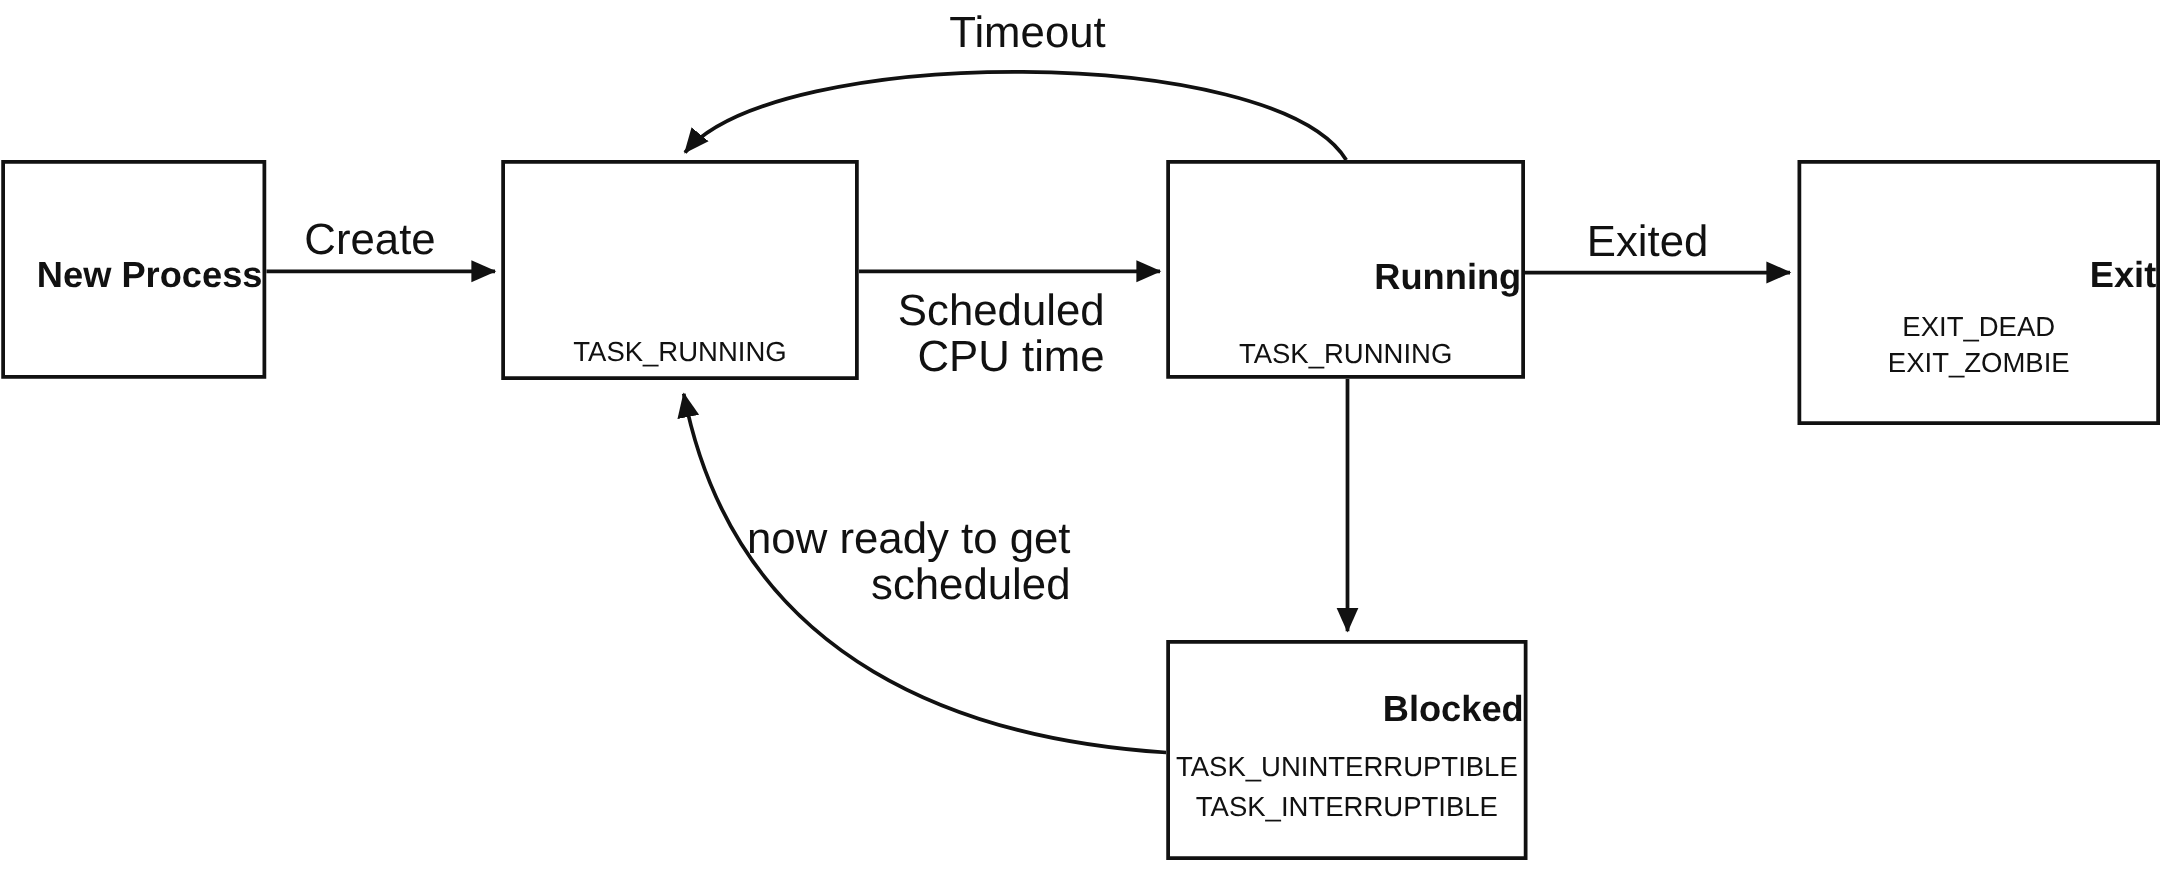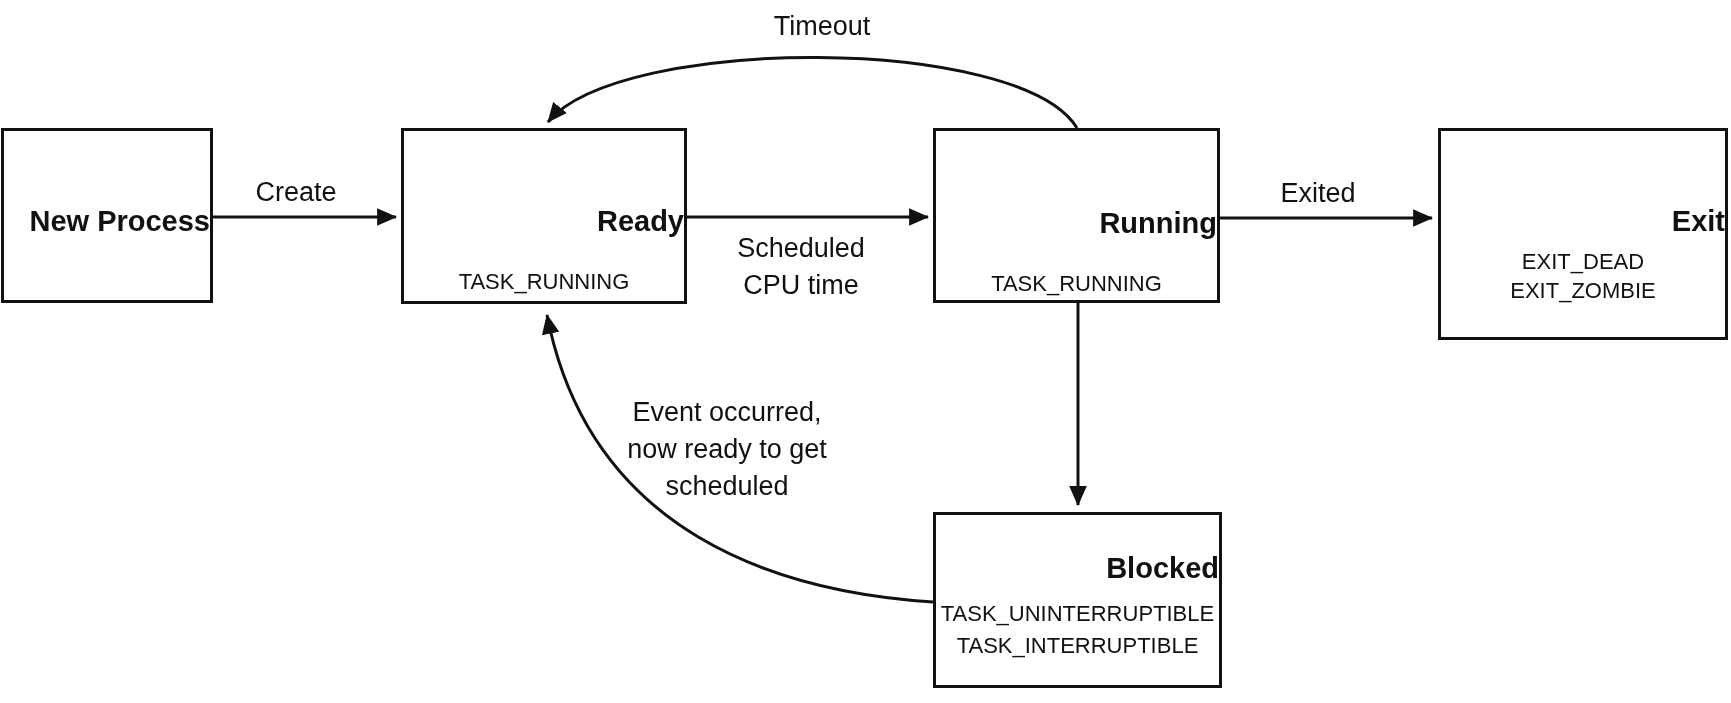--- a/index.html
+++ b/index.html
@@ -32,22 +32,22 @@
   .node-tag {
     position:absolute; left:0; right:0;
     text-align:center;
     transform:translateY(-50%);
     font-size:22px; line-height:31px;
     white-space:nowrap;
   }
   .edge-label {
     position:absolute;
     transform:translate(-50%,-50%);
-    font-size:27px; line-height:37px;
-    text-align:center;
+    font-size:35px; line-height:37px;
+    text-align:right;
     white-space:nowrap;
   }
 </style>
 </head>
 <body>
 
 <div id="canvas">
 
   <svg class="edge-layer" width="1731" height="703" viewBox="0 0 1731 703">
     <defs>
@@ -61,21 +61,20 @@
     <path class="edge" d="M1078,303 L1078,505" marker-end="url(#arrow)"></path>
     <path class="edge" d="M1077,128 C1020,35 620,35 548,122" marker-end="url(#arrow)"></path>
     <path class="edge" d="M933,602 C780,592 590,535 547,315" marker-end="url(#arrow)"></path>
   </svg>
 
   <div class="node" style="left:1px;top:128px;width:212px;height:175px">
     <span class="node-title" style="top:90px">New Process</span>
   </div>
 
   <div class="node" style="left:401px;top:128px;width:286px;height:176px">
-    <span class="node-title" style="top:90px">Ready</span>
     <span class="node-tag" style="top:150px">TASK_RUNNING</span>
   </div>
 
   <div class="node" style="left:933px;top:128px;width:287px;height:175px">
     <span class="node-title" style="top:92px">Running</span>
     <span class="node-tag" style="top:152px">TASK_RUNNING</span>
   </div>
 
   <div class="node" style="left:1438px;top:128px;width:290px;height:212px">
     <span class="node-title" style="top:90px">Exit</span>
@@ -95,18 +94,17 @@
     <div>Scheduled</div>
     <div>CPU time</div>
   </div>
 
   <div class="edge-label" style="left:822px;top:26px">Timeout</div>
 
   <div class="edge-label" style="left:1318px;top:193px">Exited</div>
 
 
   <div class="edge-label" style="left:727px;top:449px">
-    <div>Event occurred,</div>
     <div>now ready to get</div>
     <div>scheduled</div>
   </div>
 
 </div>
 
 </body></html>

